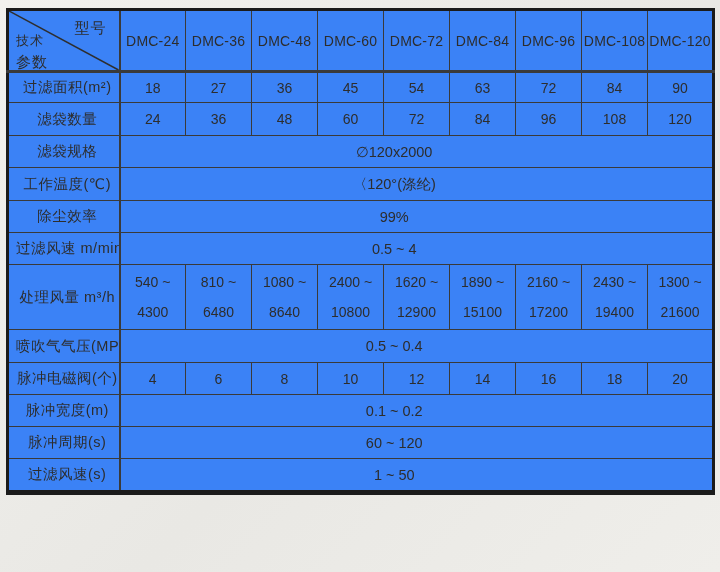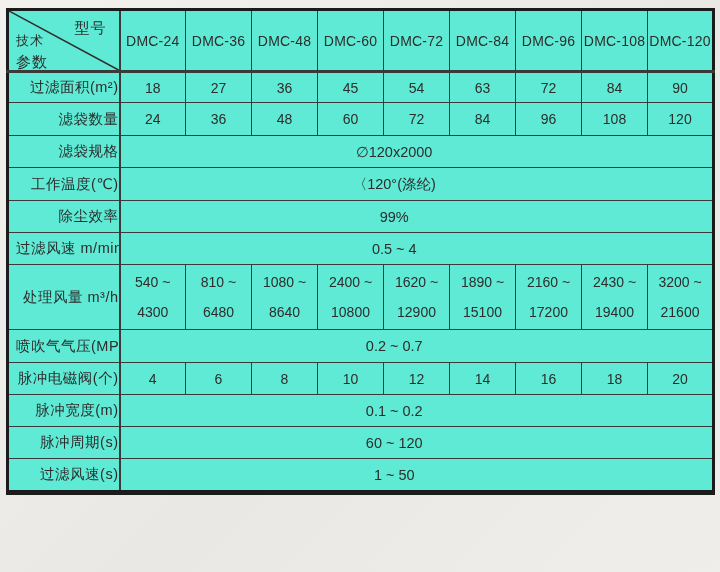--- a/index.html
+++ b/index.html
@@ -7,35 +7,35 @@
     width:720px;height:572px;overflow:hidden;
     background:linear-gradient(135deg,#f2f1ed 0%,#e9e8e4 55%,#efeeea 100%);
     font-family:"Liberation Sans","DejaVu Sans",sans-serif;
     color:#2d2d2d;
     -webkit-font-smoothing:antialiased;
   }
   .sheet{position:absolute;left:6px;top:8px;}
   table.spec{
     border-collapse:collapse;table-layout:fixed;
     width:706px;
-    background:#5eead4;
+    background:#3b82f6;
     border:3px solid #1b1b1b;
     border-bottom-width:5px;
   }
   td{
     border:1.6px solid #3a3a3a;
     text-align:center;vertical-align:middle;
     font-size:14px;
     overflow:hidden;white-space:nowrap;
     padding:0;
   }
   tr.head-row td{border-bottom-width:3px;font-size:14px;letter-spacing:.2px;}
   td.label{
     border-right-width:2.5px;
-    text-align:right;padding-left:7px;
+    text-align:center;padding-left:7px;
     font-size:14.5px;letter-spacing:.5px;
   }
   
   td.corner{position:relative;border-right-width:2.5px;}
   td.corner svg{position:absolute;left:0;top:0;width:100%;height:100%;}
   td.corner svg line{stroke:#2e2e2e;stroke-width:1.6;}
   .c-tr{position:absolute;top:8px;right:12px;font-size:15px;letter-spacing:1px;}
   .c-b1{position:absolute;left:7px;top:21px;font-size:13px;letter-spacing:1px;}
   .c-b2{position:absolute;left:7px;top:42px;font-size:15px;letter-spacing:1px;}
   
@@ -159,28 +159,28 @@
           </td>
     <td class="val two-line">
             <div>2160 ~</div>
             <div>17200</div>
           </td>
     <td class="val two-line">
             <div>2430 ~</div>
             <div>19400</div>
           </td>
     <td class="val two-line">
-            <div>3200 ~</div>
+            <div>1300 ~</div>
             <div>21600</div>
           </td>
   </tr>
 
   <tr style="height:33px">
     <td class="label">喷吹气气压(MPa)</td>
-    <td class="span-val" colspan="9">0.2 ~ 0.7</td>
+    <td class="span-val" colspan="9">0.5 ~ 0.4</td>
   </tr>
 
   <tr style="height:32px">
     <td class="label">脉冲电磁阀(个)</td>
     <td class="val">4</td>
     <td class="val">6</td>
     <td class="val">8</td>
     <td class="val">10</td>
     <td class="val">12</td>
     <td class="val">14</td>

